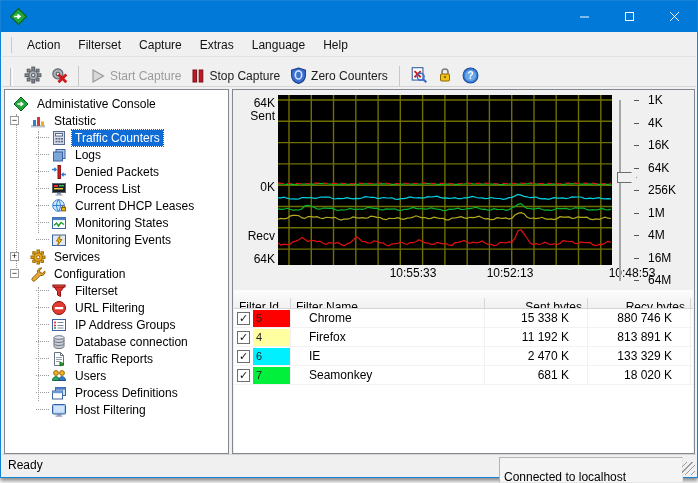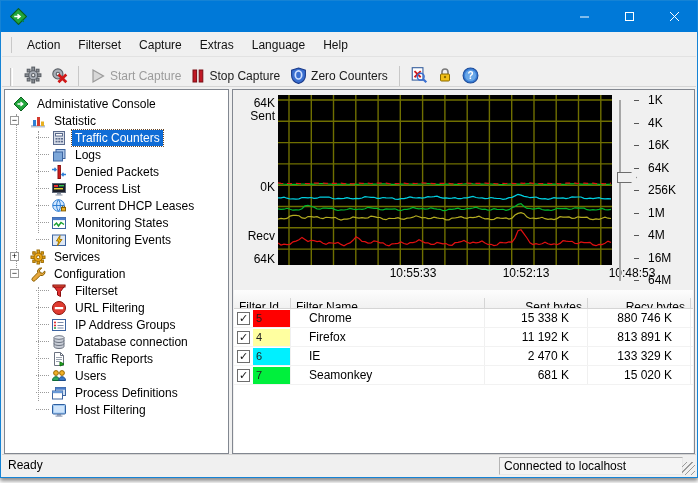--- a/index.html
+++ b/index.html
@@ -56,21 +56,21 @@
   .th.num{text-align:right;}
   .tr{display:flex;height:19px;border-bottom:1px solid #f2f2f2;}
   .td{border-right:1px solid #f0f0f0;padding:2px 18px;white-space:nowrap;overflow:hidden;}
   .td.num{text-align:right;}
   .td.idcell{display:flex;align-items:center;padding:1px 0 1px 3px;}
   .cb{width:13px;height:13px;border:1px solid #6d6d6d;background:#fff;font-size:11px;line-height:11px;text-align:center;color:#111;flex:0 0 auto;}
   .swatch{margin-left:3px;height:17px;flex:1;font-size:11px;color:#222;padding:2px 0 0 3px;}
   
   #statusbar{position:absolute;left:1px;right:1px;bottom:1px;height:22px;background:#f0f0f0;border-top:1px solid #d5d5d5;font-size:12px;color:#000;}
   #status-left{position:absolute;left:6px;top:3px;}
-  #status-right{position:absolute;left:497px;top:2px;width:184px;height:18px;border:1px solid #b4b4b4;border-bottom-color:#e8e8e8;border-right-color:#e8e8e8;background:#f4f4f4;padding:1px 4px;}
+  #status-right{position:absolute;left:497px;top:2px;width:184px;height:18px;border:1px solid #b4b4b4;border-bottom-color:#e8e8e8;border-right-color:#e8e8e8;background:#f4f4f4;padding:12px 4px;}
   #resize-grip{position:absolute;right:1px;bottom:1px;width:13px;height:13px;
       background:repeating-linear-gradient(135deg,transparent 0 3px,#9a9a9a 3px 4px);}
   svg{display:block;}
 </style>
 </head>
 <body>
 
 <div id="stage">
   <div id="window">
 
@@ -457,21 +457,21 @@
             <polyline points="0,148.0 3,150.1 6,149.2 9,149.6 12,149.3 15,146.8 18,146.1 21,144.8 24,142.4 27,144.5 30,146.6 33,145.3 36,145.7 39,146.6 42,146.2 45,148.2 48,149.4 51,147.7 54,148.0 57,148.3 60,147.4 63,149.4 66,150.8 69,149.0 72,147.9 75,145.3 78,141.8 81,143.6 84,146.5 87,146.7 90,148.1 93,148.0 96,145.8 99,146.5 102,147.8 105,147.8 108,150.0 111,150.8 114,148.8 117,148.7 120,148.4 123,147.0 126,148.5 129,149.4 132,147.7 135,147.6 138,146.8 141,144.8 144,146.3 147,147.9 150,147.8 153,149.4 156,149.4 159,147.4 162,148.1 165,148.9 168,148.5 171,150.2 174,150.3 177,147.7 180,147.4 183,146.7 186,145.4 189,147.3 192,148.4 195,147.2 198,147.9 201,147.4 204,146.0 207,148.0 210,149.5 213,149.3 216,150.6 219,150.0 222,147.4 225,147.7 228,147.9 231,146.9 234,147.1 237,143.1 240,135.7 243,134.8 246,138.9 249,143.0 252,147.7 255,149.5 258,148.7 261,149.5 264,148.8 267,147.2 270,148.8 273,149.6 276,148.8 279,149.7 282,148.4 285,145.7 288,146.2 291,146.5 294,146.3 297,148.5 300,148.7 303,147.0 306,147.7 309,147.7 312,147.3 315,149.9 318,150.7 321,149.4 324,149.6 327,148.2 330,146.1 333,147.5" fill="none" stroke="#e01010" stroke-width="1.2"></polyline>
             <polyline points="0,124.1 3,123.4 6,123.8 9,123.4 12,121.1 15,120.3 18,120.3 21,120.7 24,122.9 27,123.4 30,121.6 33,121.6 36,122.1 39,121.7 42,123.0 45,123.6 48,122.3 51,122.5 54,122.8 57,122.3 60,124.0 63,125.0 66,124.1 69,124.1 72,123.5 75,121.9 78,122.6 81,123.2 84,122.6 87,123.2 90,122.8 93,121.1 96,121.7 99,122.4 102,122.5 105,124.1 108,124.7 111,123.3 114,123.5 117,123.4 120,122.6 123,123.9 126,124.4 129,123.1 132,123.0 135,122.2 138,120.8 141,121.8 144,122.8 147,122.5 150,123.6 153,123.4 156,122.1 159,122.9 162,123.5 165,123.4 168,124.9 171,124.8 174,123.1 177,123.0 180,122.4 183,121.6 186,122.9 189,123.3 192,122.3 195,122.6 198,122.1 201,121.2 204,122.7 207,123.8 210,123.7 213,124.7 216,124.3 219,122.7 222,123.2 225,123.4 228,122.9 231,124.0 234,123.1 237,120.1 240,118.4 243,117.7 246,118.7 249,122.1 252,123.5 255,123.0 258,123.6 261,123.2 264,122.3 267,123.7 270,124.4 273,123.9 276,124.6 279,123.6 282,121.7 285,122.1 288,122.2 291,121.9 294,123.3 297,123.1 300,121.8 303,122.4 306,122.3 309,122.2 312,124.2 315,124.7 318,123.9 321,124.3 324,123.3 327,122.1 330,123.2 333,123.5" fill="none" stroke="#b4ac20" stroke-width="1.2"></polyline>
             <polyline points="0,113.9 3,114.3 6,114.2 9,113.3 12,114.3 15,115.2 18,114.8 21,115.0 24,113.8 27,110.9 30,110.3 33,111.3 36,112.2 39,113.8 42,114.2 45,113.0 48,113.2 51,113.4 54,113.2 57,114.6 60,115.5 63,114.8 66,115.0 69,114.5 72,113.4 75,114.1 78,114.6 81,114.0 84,114.4 87,113.8 90,112.3 93,112.8 96,113.3 99,113.3 102,114.6 105,114.9 108,113.9 111,114.2 114,114.2 117,113.8 120,115.1 123,115.5 126,114.4 129,114.4 132,113.6 135,112.4 138,113.3 141,113.8 144,113.5 147,114.2 150,113.9 153,112.8 156,113.6 159,114.2 162,114.3 165,115.6 168,115.5 171,114.2 174,114.3 177,113.9 180,113.2 183,114.3 186,114.5 189,113.5 192,113.6 195,113.0 198,112.2 201,113.5 204,114.3 207,114.2 210,115.1 213,114.8 216,113.6 219,114.3 222,114.5 225,114.3 228,115.3 231,114.7 234,112.8 237,111.5 240,109.4 243,108.6 246,111.5 249,113.4 252,113.5 255,114.1 258,113.7 261,113.1 264,114.5 267,115.1 270,114.9 273,115.5 276,114.7 279,113.3 282,113.7 285,113.7 288,113.4 291,114.4 294,114.0 297,112.8 300,113.2 303,113.0 306,113.1 309,114.7 312,115.1 315,114.6 318,115.0 321,114.3 324,113.5 327,114.6 330,114.8 333,114.3" fill="none" stroke="#00b830" stroke-width="1.2"></polyline>
             <polyline points="0,102.9 3,102.8 6,102.2 9,103.2 12,104.0 15,103.8 18,104.2 21,103.8 24,102.5 27,102.7 30,102.9 33,102.5 36,103.3 39,103.2 42,102.0 45,102.1 48,102.2 51,102.0 54,103.3 57,104.0 60,103.4 63,103.7 66,103.4 69,102.6 72,103.4 75,103.8 78,103.3 81,103.6 84,103.0 87,101.7 90,102.0 93,102.4 96,102.3 99,103.3 102,103.4 105,102.5 108,102.9 111,103.0 114,102.8 117,104.1 120,104.4 123,103.6 126,103.6 129,102.9 132,101.9 135,102.7 138,103.0 141,102.6 144,103.1 147,102.6 150,101.6 153,102.0 156,101.7 159,101.1 162,102.4 165,103.2 168,102.9 171,103.3 174,103.1 177,102.7 180,103.7 183,103.7 186,102.8 189,102.8 192,102.1 195,101.4 198,102.5 201,103.0 204,102.9 207,103.7 210,103.3 213,102.5 216,103.2 219,103.5 222,103.5 225,104.4 228,103.9 231,102.6 234,102.3 237,100.9 240,99.3 243,100.1 246,101.3 249,101.8 252,102.7 255,102.3 258,102.0 261,103.3 264,103.8 267,103.7 270,104.3 273,103.6 276,102.6 279,103.1 282,103.1 285,102.9 288,103.6 291,103.0 294,101.9 297,102.2 300,102.0 303,102.0 306,103.4 309,103.6 312,103.2 315,103.6 318,103.1 321,102.6 324,103.7 327,103.9 330,103.6 333,103.9" fill="none" stroke="#00d0e0" stroke-width="1.2"></polyline>
             <polyline points="0,88.8 3,88.6 6,89.0 9,89.3 12,89.2 15,89.4 18,89.3 21,88.9 24,89.0 27,89.1 30,89.0 33,89.2 36,89.1 39,88.7 42,88.7 45,88.7 48,88.6 51,89.0 54,89.2 57,89.0 60,89.1 63,89.1 66,88.9 69,89.2 72,89.4 75,89.2 78,89.3 81,89.1 84,88.6 87,88.8 90,88.8 93,88.8 96,89.1 99,89.0 102,88.7 105,88.9 108,88.9 111,88.9 114,89.3 117,89.4 120,89.2 123,89.2 126,89.0 129,88.8 132,89.0 135,89.1 138,88.9 141,89.0 144,88.8 147,88.5 150,88.7 153,88.9 156,88.9 159,89.3 162,89.3 165,89.0 168,89.1 171,89.1 174,89.0 177,89.3 180,89.3 183,89.0 186,89.0 189,88.7 192,88.5 195,88.8 198,89.0 201,88.9 204,89.1 207,89.0 210,88.7 213,89.0 216,89.1 219,89.2 222,89.5 225,89.3 228,89.0 231,89.0 234,88.9 237,88.8 240,89.1 243,89.1 246,88.8 249,88.9 252,88.7 255,88.6 258,89.0 261,89.2 264,89.2 267,89.4 270,89.2 273,88.9 276,89.1 279,89.1 282,89.1 285,89.3 288,89.1 291,88.7 294,88.8 297,88.6 300,88.6 303,89.1 306,89.1 309,88.9 312,89.1 315,88.9 318,88.9 321,89.3 324,89.3 327,89.3 330,89.4 333,89.0" fill="none" stroke="#00c020" stroke-width="1.2"></polyline>
             <polyline points="0,87.9 3,88.3 6,88.6 9,88.5 12,88.7 15,88.6 18,88.3 21,88.5 24,88.6 27,88.5 30,88.7 33,88.6 36,88.1 39,88.1 42,88.1 45,88.0 48,88.4 51,88.5 54,88.3 57,88.4 60,88.3 63,88.2 66,88.6 69,88.8 72,88.7 75,88.8 78,88.5 81,88.1 84,88.3 87,88.3 90,88.2 93,88.5 96,88.4 99,88.0 102,88.2 105,88.2 108,88.2 111,88.7 114,88.8 117,88.6 120,88.6 123,88.5 126,88.2 129,88.6 132,88.6 135,88.4 138,88.5 141,88.2 144,87.9 147,88.1 150,88.2 153,88.3 156,88.6 159,88.6 162,88.3 165,88.4 168,88.4 171,88.4 174,88.8 177,88.8 180,88.5 183,88.5 186,88.2 189,88.0 192,88.3 195,88.4 198,88.3 201,88.4 204,88.2 207,88.0 210,88.3 213,88.5 216,88.5 219,88.9 222,88.7 225,88.4 228,88.5 231,88.4 234,88.3 237,88.6 240,88.5 243,88.2 246,88.3 249,88.0 252,87.9 255,88.4 258,88.5 261,88.5 264,88.7 267,88.5 270,88.3 273,88.5 276,88.6 279,88.6 282,88.8 285,88.5 288,88.2 291,88.2 294,88.1 297,88.1 300,88.5 303,88.4 306,88.2 309,88.4 312,88.2 315,88.2 318,88.6 321,88.7 324,88.7 327,88.8 330,88.5 333,88.2" fill="none" stroke="#e01010" stroke-width="1.2" stroke-dasharray="5 4"></polyline>
           </svg>
         </div>
       <div id="timerow">
           <span style="left: 135px;">10:55:33</span>
-          <span style="left: 248px;">10:52:13</span>
+          <span style="left: 232px;">10:52:13</span>
           <span style="left: 330px; margin-left: 24px;">10:48:53</span>
         </div>
       <div id="scalecol">
         <div id="slider-track">
           <div id="slider-thumb"></div>
         </div>
       <span class="scale-tick" style="top: 10px;"></span>
           <span class="scale-label" style="top: 10px;">1K</span>
           <span class="scale-tick" style="top: 32.5px;"></span>
           <span class="scale-label" style="top: 32.5px;">4K</span>
@@ -525,21 +525,21 @@
               <div class="td num" style="width: 103px;">2 470 K</div>
               <div class="td num" style="width: 103px;">133 329 K</div>
             </div>
             <div class="tr">
               <div class="td idcell" style="width: 57px;">
                 <span class="cb">✓</span>
                 <span class="swatch" style="background: rgb(0, 240, 60);">7</span>
               </div>
               <div class="td" style="width: 194px;">Seamonkey</div>
               <div class="td num" style="width: 103px;">681 K</div>
-              <div class="td num" style="width: 103px;">15 020 K</div>
+              <div class="td num" style="width: 103px;">18 020 K</div>
             </div>
           </div>
       </div>
     </div>
 
     <div id="statusbar">
       <span id="status-left">Ready</span>
       <span id="status-right">Connected to localhost</span>
       <span id="resize-grip"></span>
     </div>

